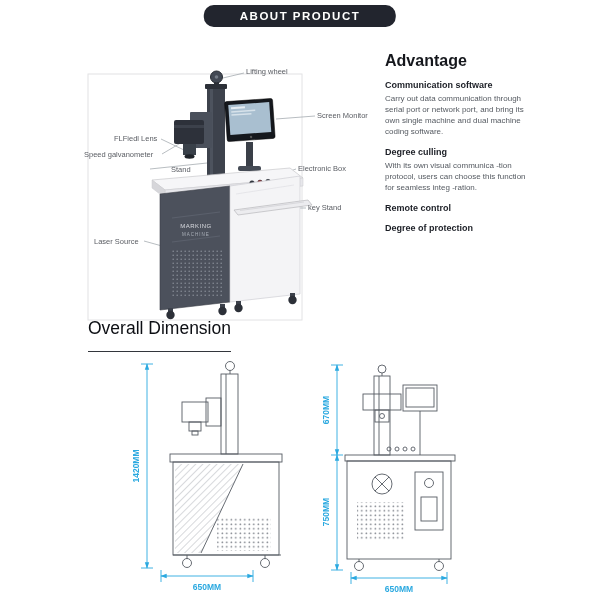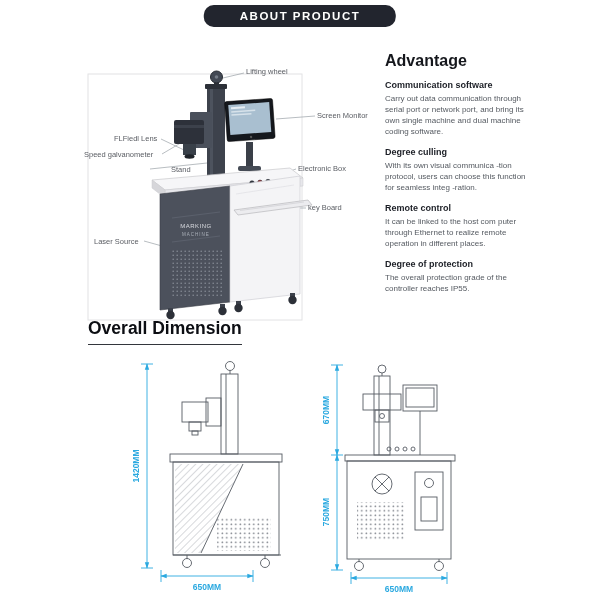--- a/index.html
+++ b/index.html
@@ -13,22 +13,22 @@
 
   .figure { position:absolute; left:60px; top:62px; width:330px; height:270px; }
   .figure svg { position:absolute; left:0; top:0; }
   .callout { position:absolute; font-size:7.5px; color:#5a5d63; white-space:nowrap; }
 
   .advantage { position:absolute; left:385px; top:52px; width:142px; }
   .advantage h3 { font-size:16px; color:#15171c; font-weight:700; margin-bottom:6px; }
   .adv h4 { font-size:9px; color:#1c1f26; margin:10px 0 3px; font-weight:700; }
   .adv p { font-size:8px; line-height:1.38; color:#555a61; }
 
-  .dim-title { position:absolute; left:88px; top:318px; font-size:17.5px; font-weight:700;
-               color:#0c0e13; padding-bottom:5px; border-bottom:1.5px solid #33363c; }
+  .dim-title { position:absolute; left:88px; top:318px; font-size:17.5px; font-weight:400;
+               color:#0c0e13; padding-bottom:12px; border-bottom:1.5px solid #33363c; }
   .dim-figs { position:absolute; left:95px; top:352px; }
 </style>
 </head>
 <body>
 
 <div class="page">
 
   <div class="badge">
     <span>ABOUT PRODUCT</span>
   </div>
@@ -125,41 +125,39 @@
         </g>
       </g>
     </svg>
 
     <div class="callout" style="left:186px; top:5px;">Lifting wheel</div>
     <div class="callout" style="left:257px; top:49px;">Screen Monitor</div>
     <div class="callout" style="left:54px;  top:72px;">FLFiedl Lens</div>
     <div class="callout" style="left:24px;  top:88px;">Speed galvanometer</div>
     <div class="callout" style="left:66px;  top:103px;margin-left:45px;">Stand</div>
     <div class="callout" style="left:238px; top:102px;text-align:center;">Electronic Box</div>
-    <div class="callout" style="left:248px; top:141px;">key Board</div>
+    <div class="callout" style="left:248px; top:141px;">key Stand</div>
     <div class="callout" style="left:34px;  top:175px;">Laser Source</div>
   </div>
 
   <aside class="advantage">
     <h3>Advantage</h3>
     <section class="adv">
       <h4>Communication software</h4>
       <p>Carry out data communication through serial port or network port, and bring its own single machine and dual machine coding software.</p>
     </section>
     <section class="adv">
       <h4>Degree culling</h4>
       <p>With its own visual communica -tion protocol, users can choose this function for seamless integ -ration.</p>
     </section>
     <section class="adv">
       <h4>Remote control</h4>
-      <p>It can be linked to the host com puter through Ethernet to realize remote operation in different places.</p>
     </section>
     <section class="adv">
       <h4>Degree of protection</h4>
-      <p>The overall protection grade of the controller reaches IP55.</p>
     </section>
   </aside>
 
   <h2 class="dim-title">Overall Dimension</h2>
 
   <svg class="dim-figs" width="420" height="245" viewBox="0 0 420 245">
     <defs>
       <pattern id="hatch" patternUnits="userSpaceOnUse" width="5" height="5" patternTransform="rotate(45)">
         <line x1="0" y1="0" x2="0" y2="5" stroke="#9aa0a8" stroke-width="0.8"></line>
       </pattern>

